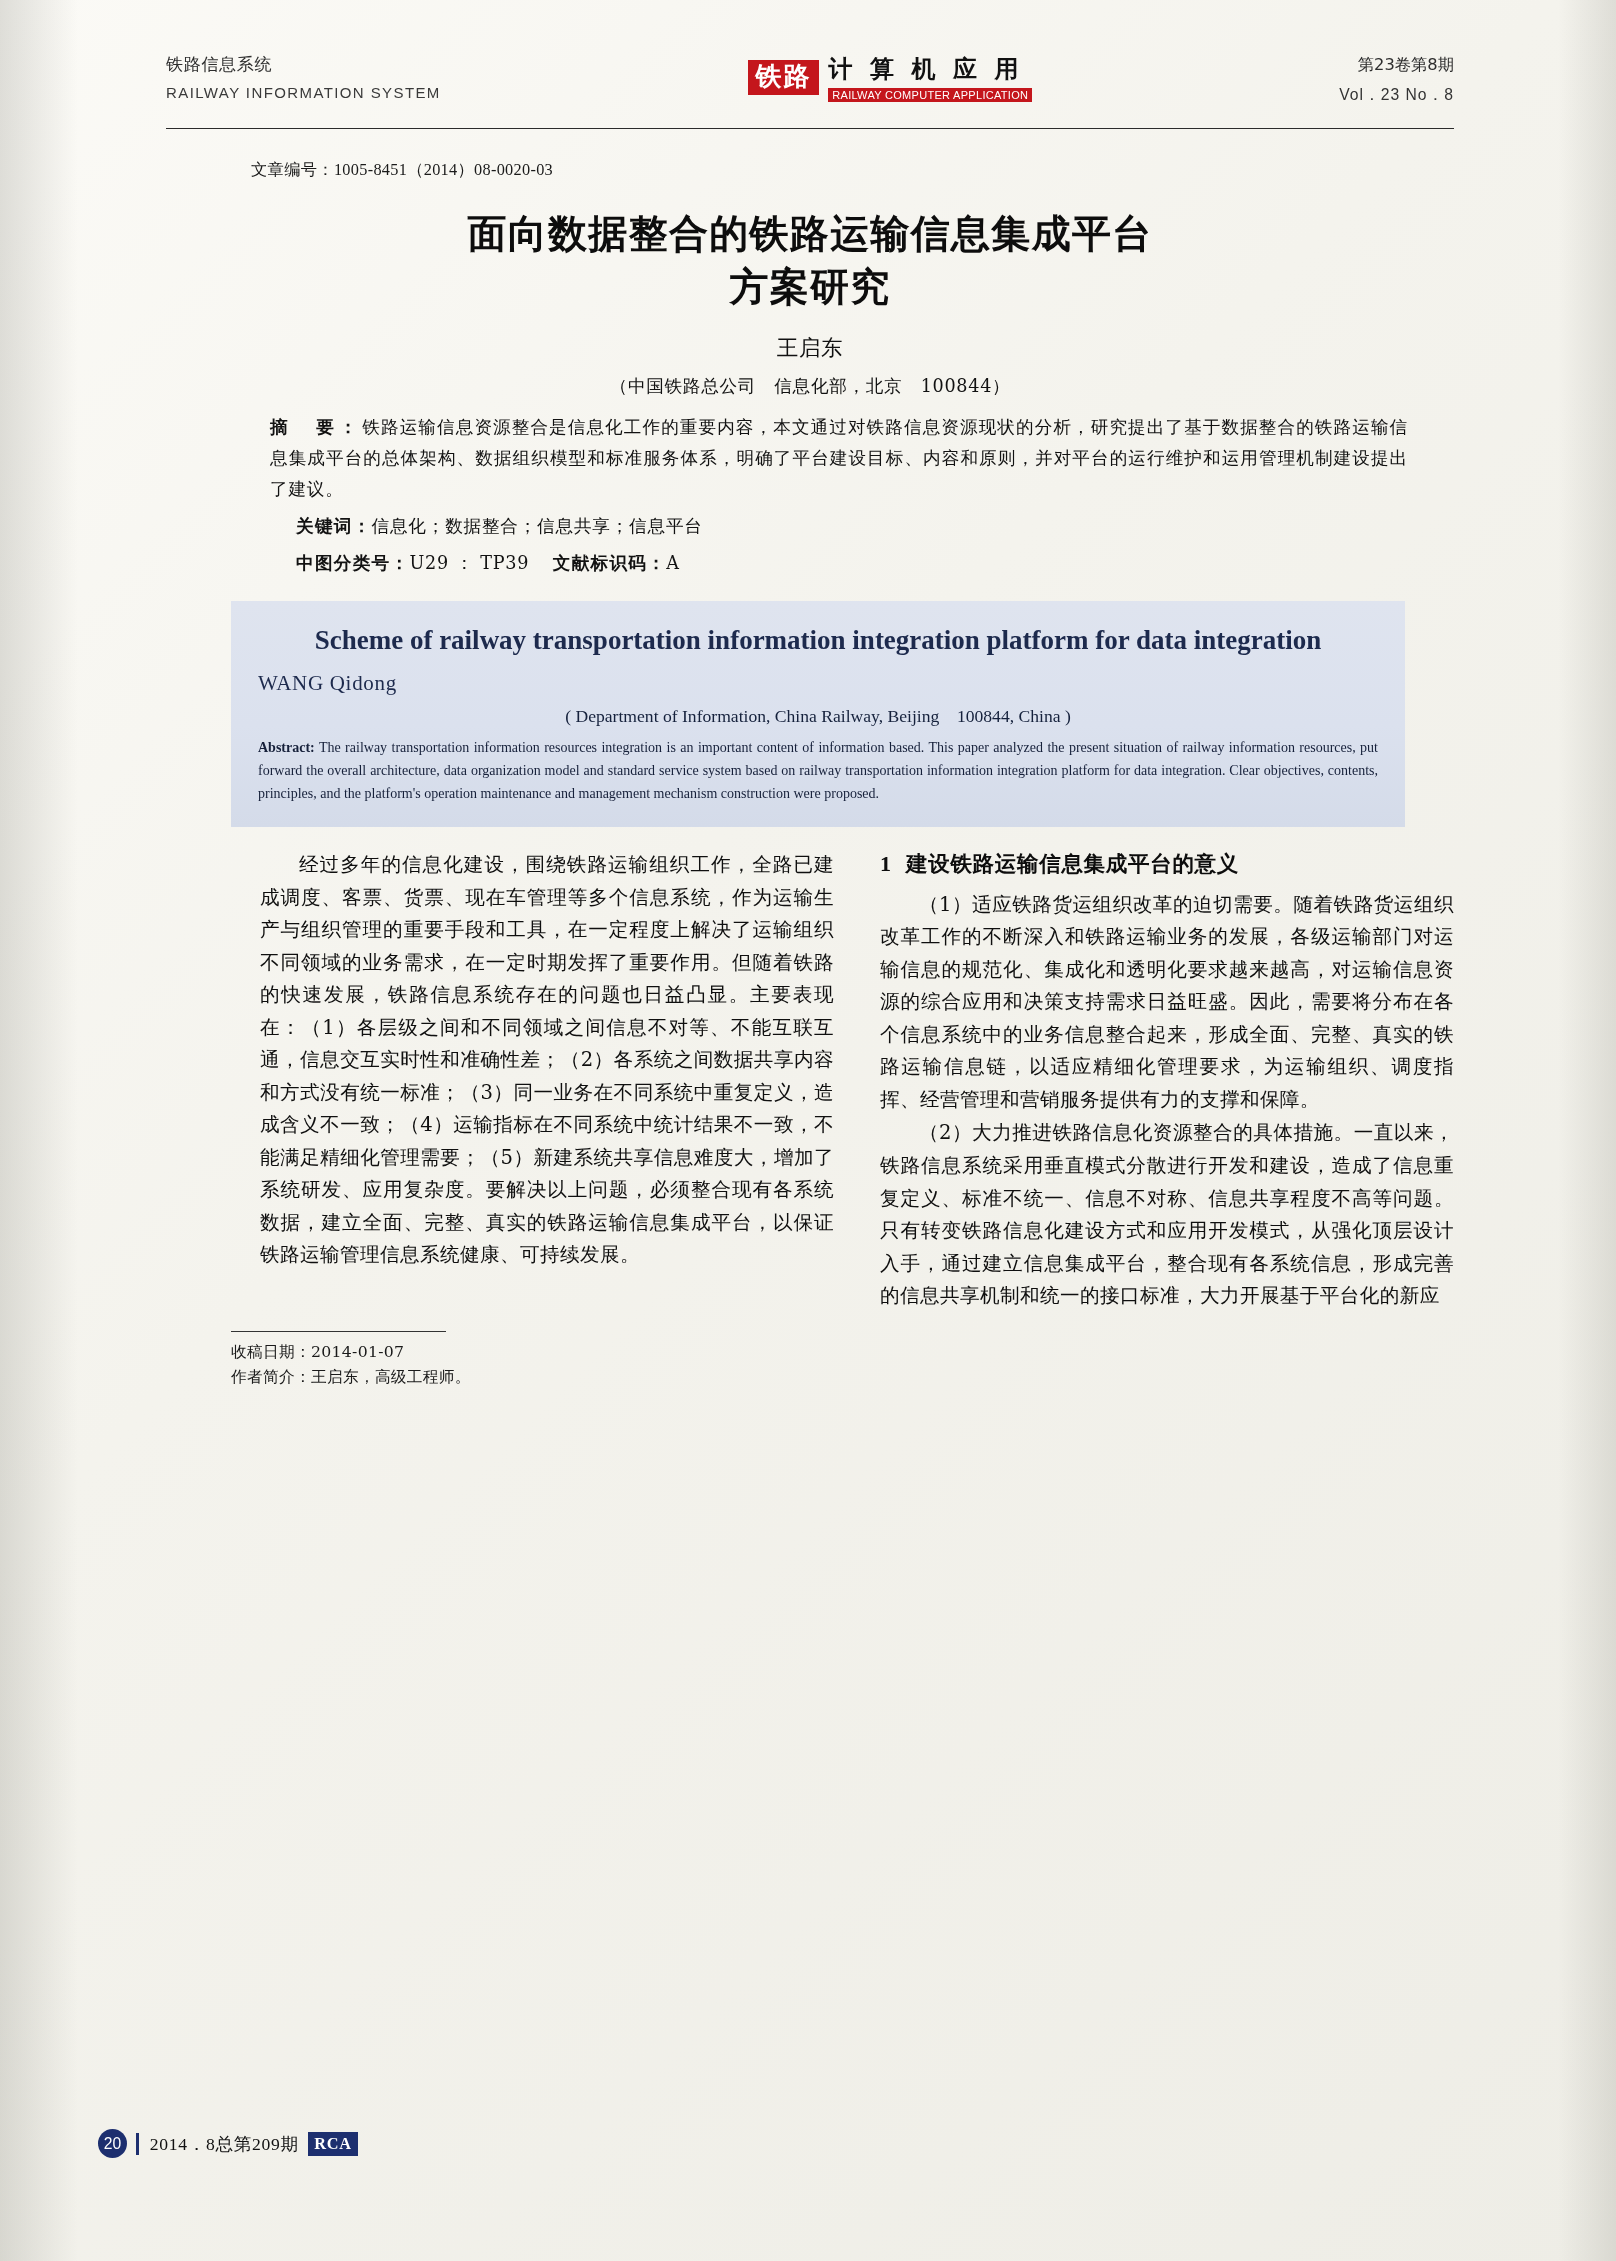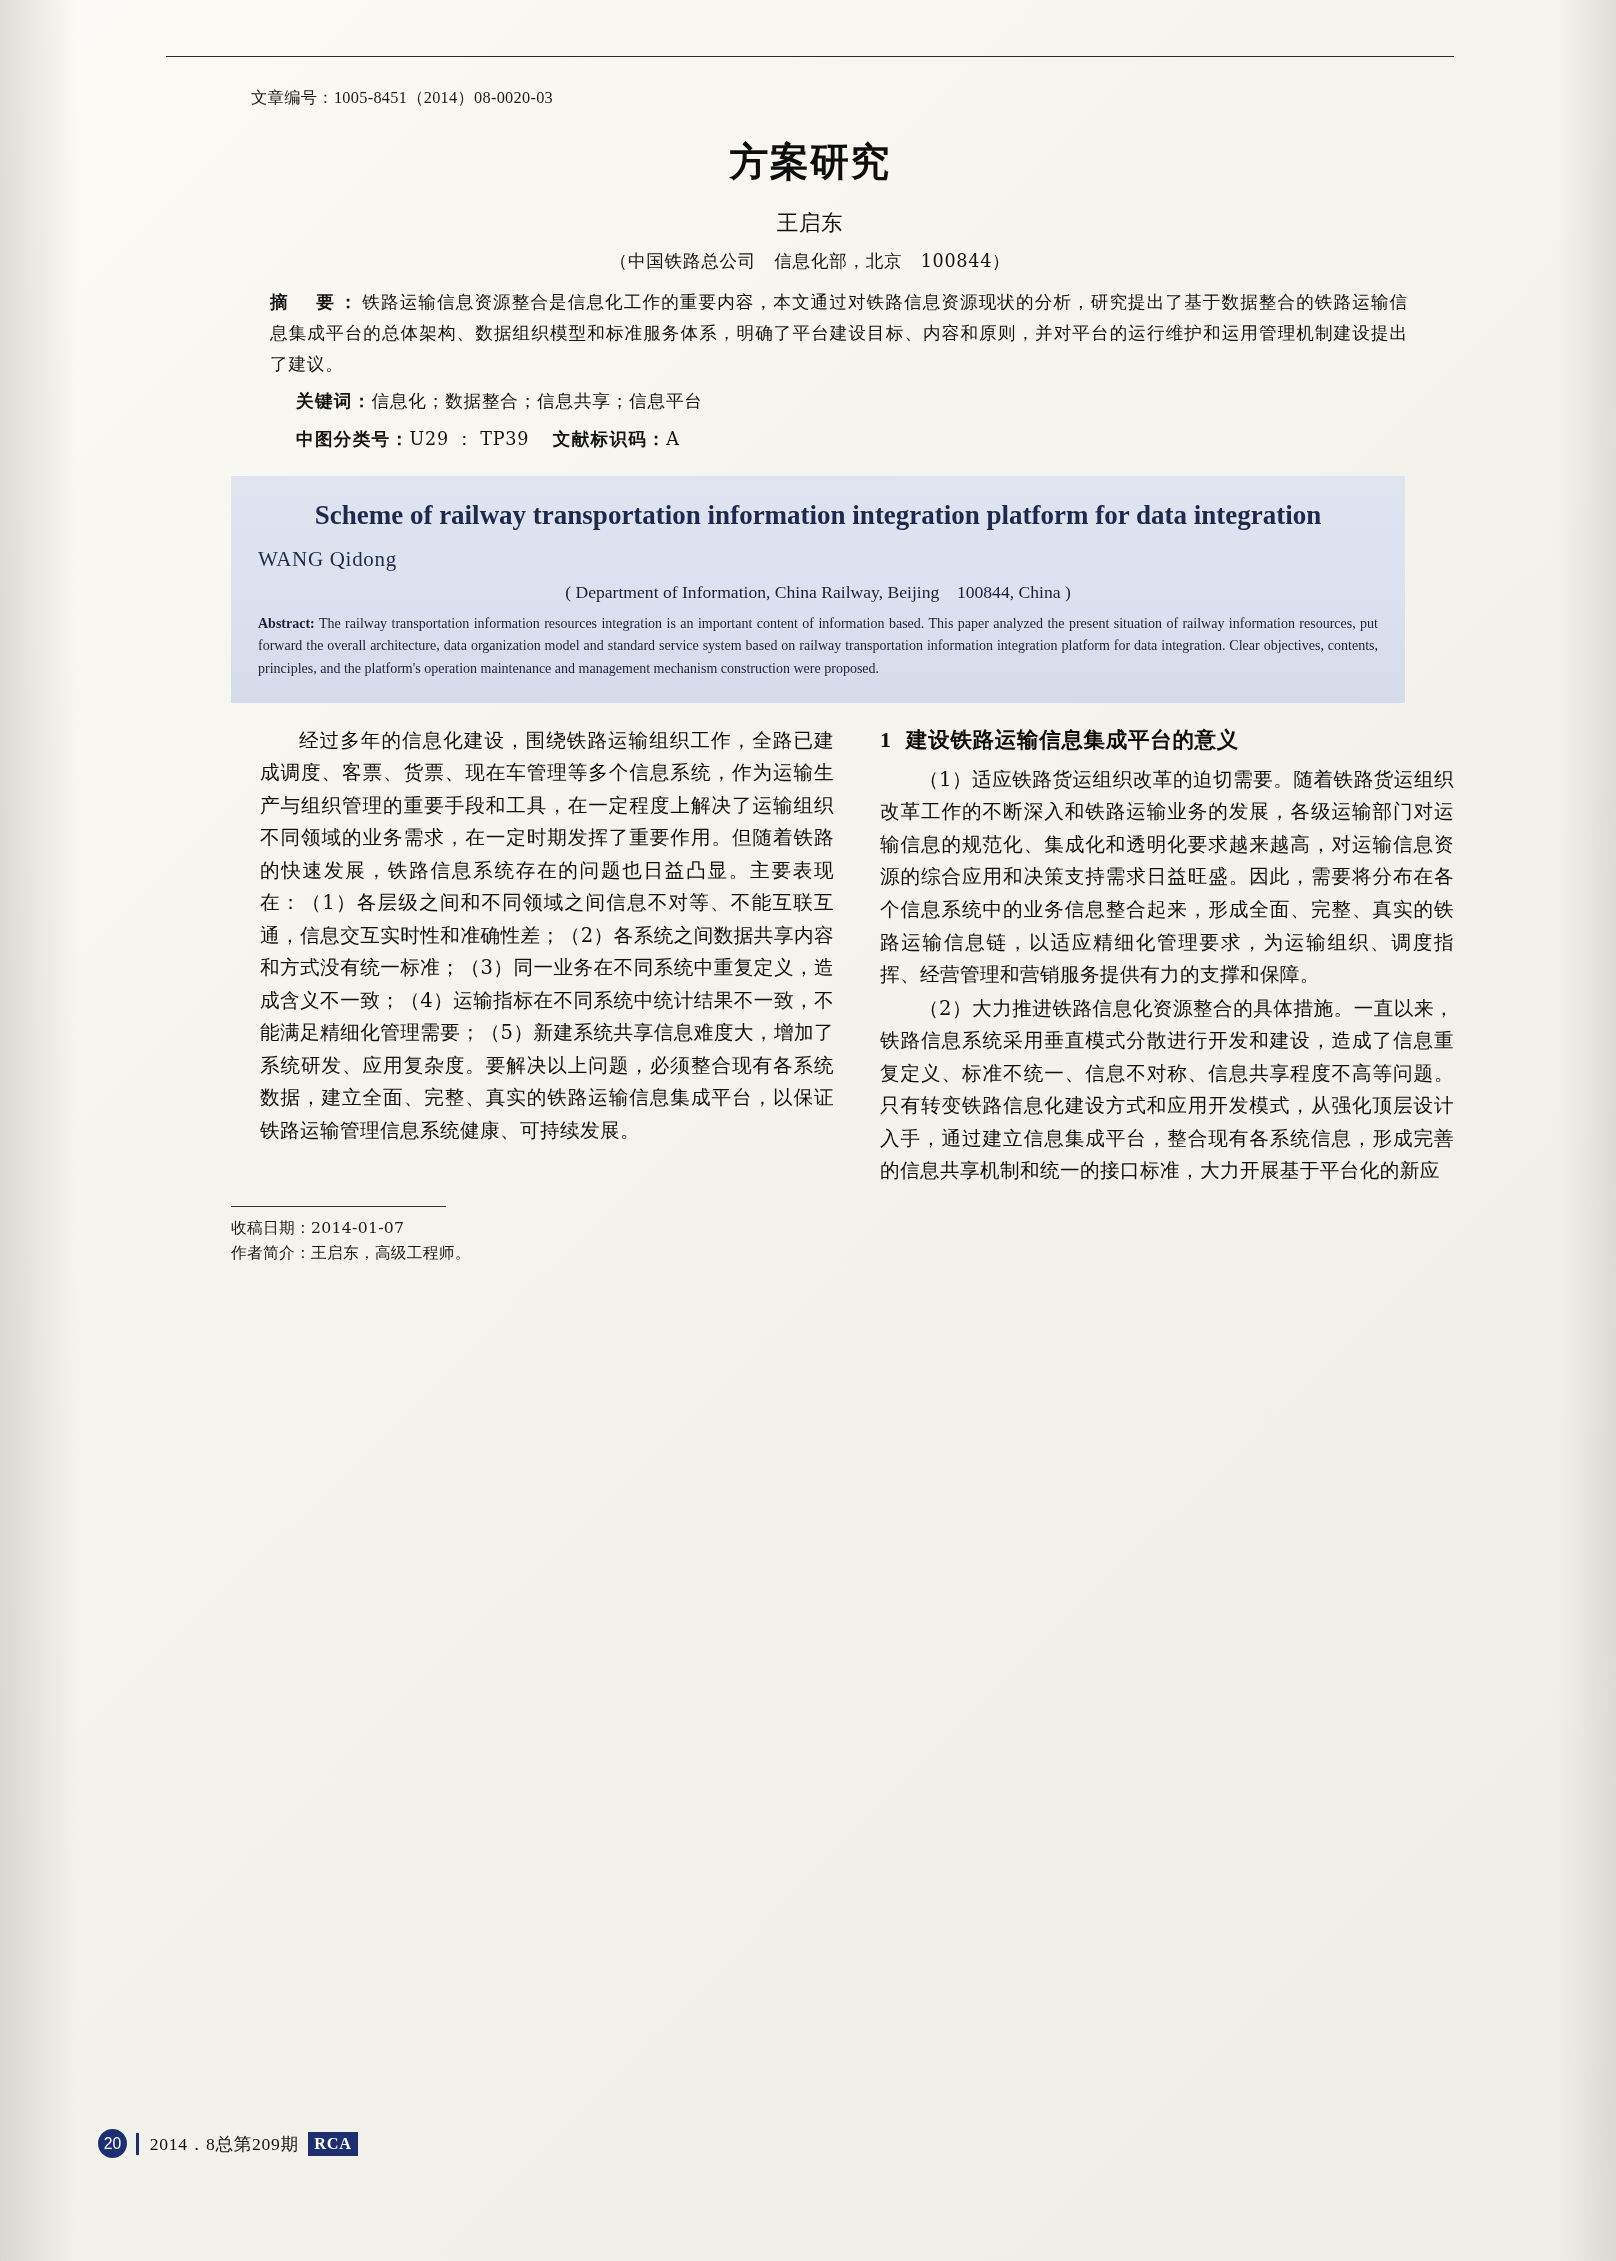--- a/index.html
+++ b/index.html
@@ -335,25 +335,45 @@
     text-align: right;
   }
 </style>
 </head>
 <body>
 
 <div class="page">
 
   <div class="content">
 
+    <div class="runhead">
+      <div class="runhead-left">
+        <div class="rh-cn">铁路信息系统</div>
+        <div class="rh-en">RAILWAY  INFORMATION  SYSTEM</div>
+      </div>
+
+      <div class="runhead-center">
+        <div class="logo-box">铁路</div>
+        <div class="logo-text">
+          <div class="logo-cn">计 算 机 应 用</div>
+          <div class="logo-en">RAILWAY COMPUTER APPLICATION</div>
+        </div>
+      </div>
+
+      <div class="runhead-right">
+        <div class="rh-vol-cn">第23卷第8期</div>
+        <div class="rh-vol-en">Vol．23  No．8</div>
+      </div>
+    </div>
     <div class="rule"></div>
 
     <div class="artno">文章编号：1005-8451（2014）08-0020-03</div>
 
     <div class="title">
+      <div>面向数据整合的铁路运输信息集成平台</div>
       <div>方案研究</div>
     </div>
 
     <div class="author">王启东</div>
     <div class="affil">（中国铁路总公司　信息化部，北京　100844）</div>
 
     <div class="cn-abstract">
       <div class="cn-line">
         <span class="lbl">摘　要：</span><span>铁路运输信息资源整合是信息化工作的重要内容，本文通过对铁路信息资源现状的分析，研究提出了基于数据整合的铁路运输信息集成平台的总体架构、数据组织模型和标准服务体系，明确了平台建设目标、内容和原则，并对平台的运行维护和运用管理机制建设提出了建议。</span>
       </div>

